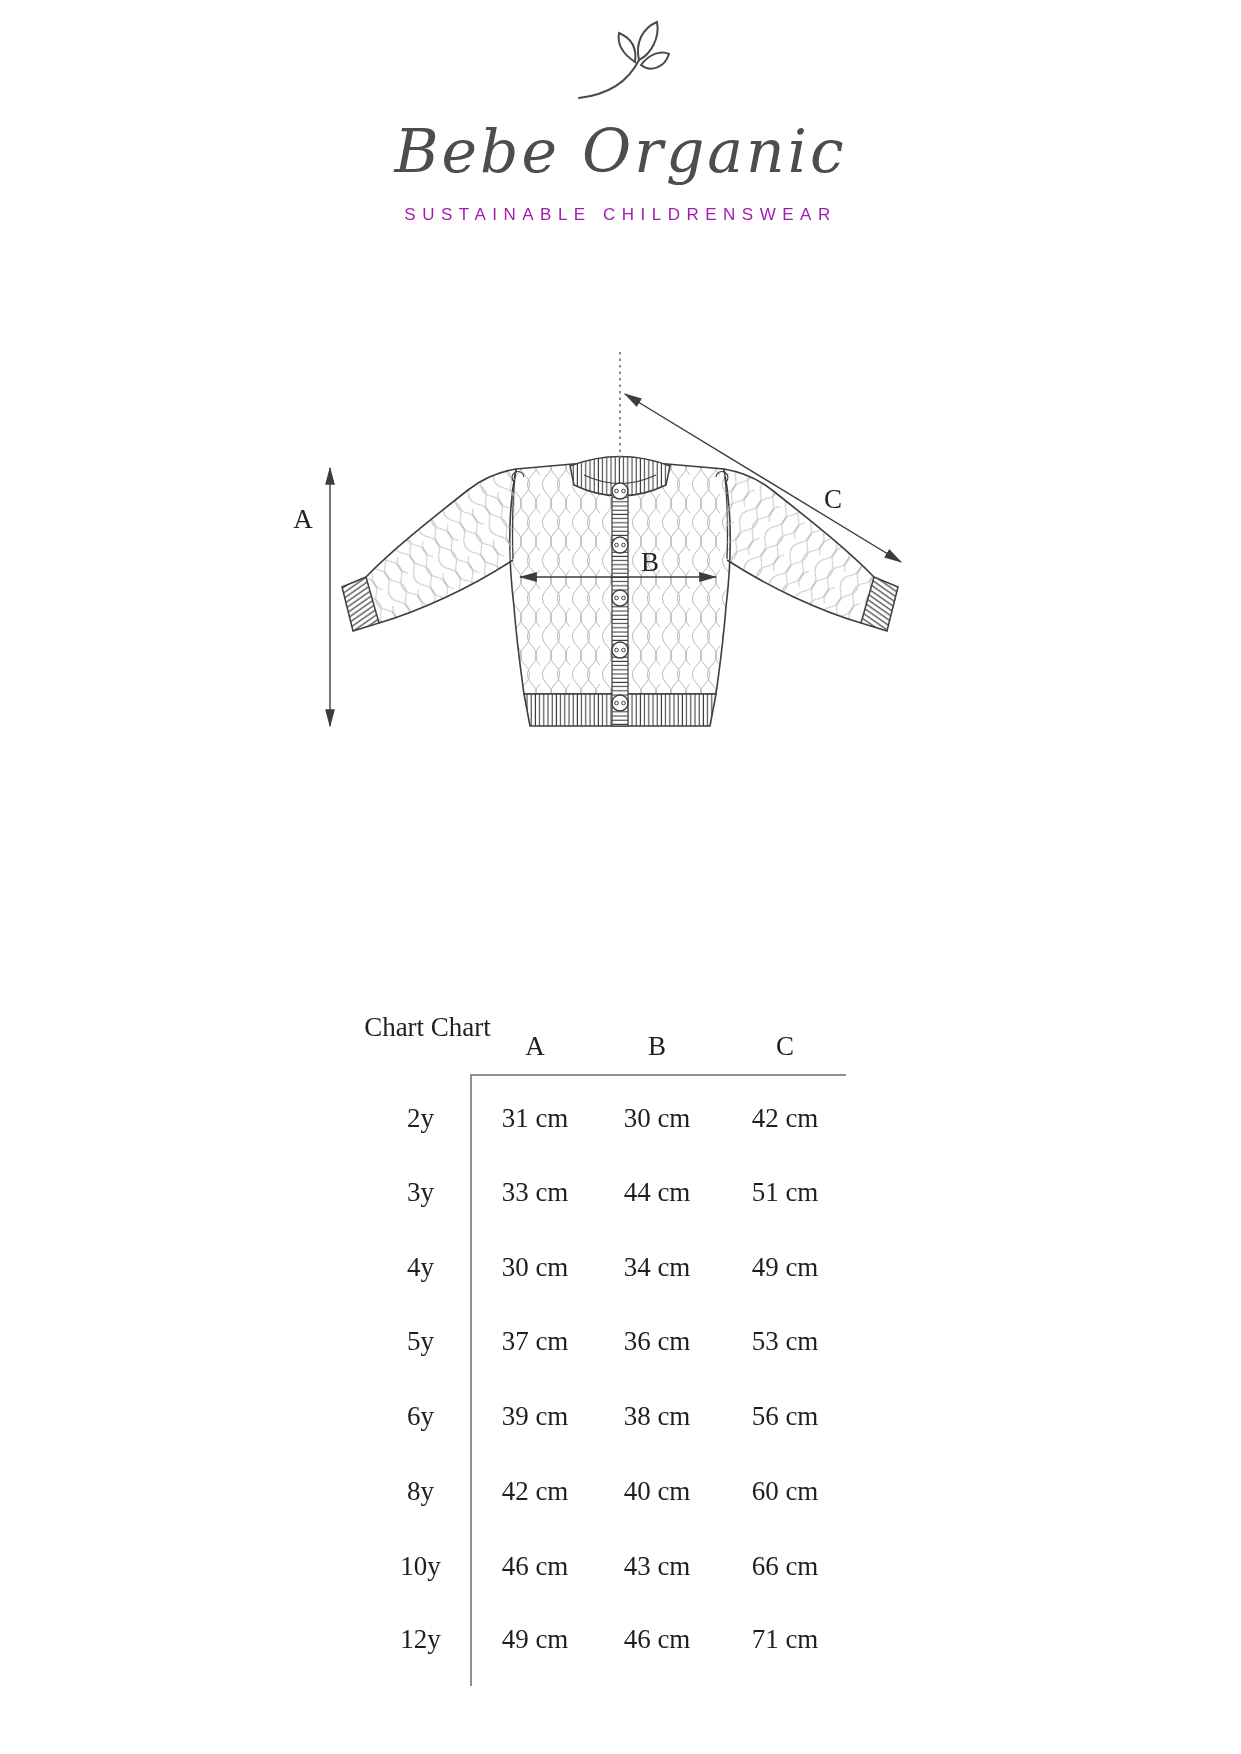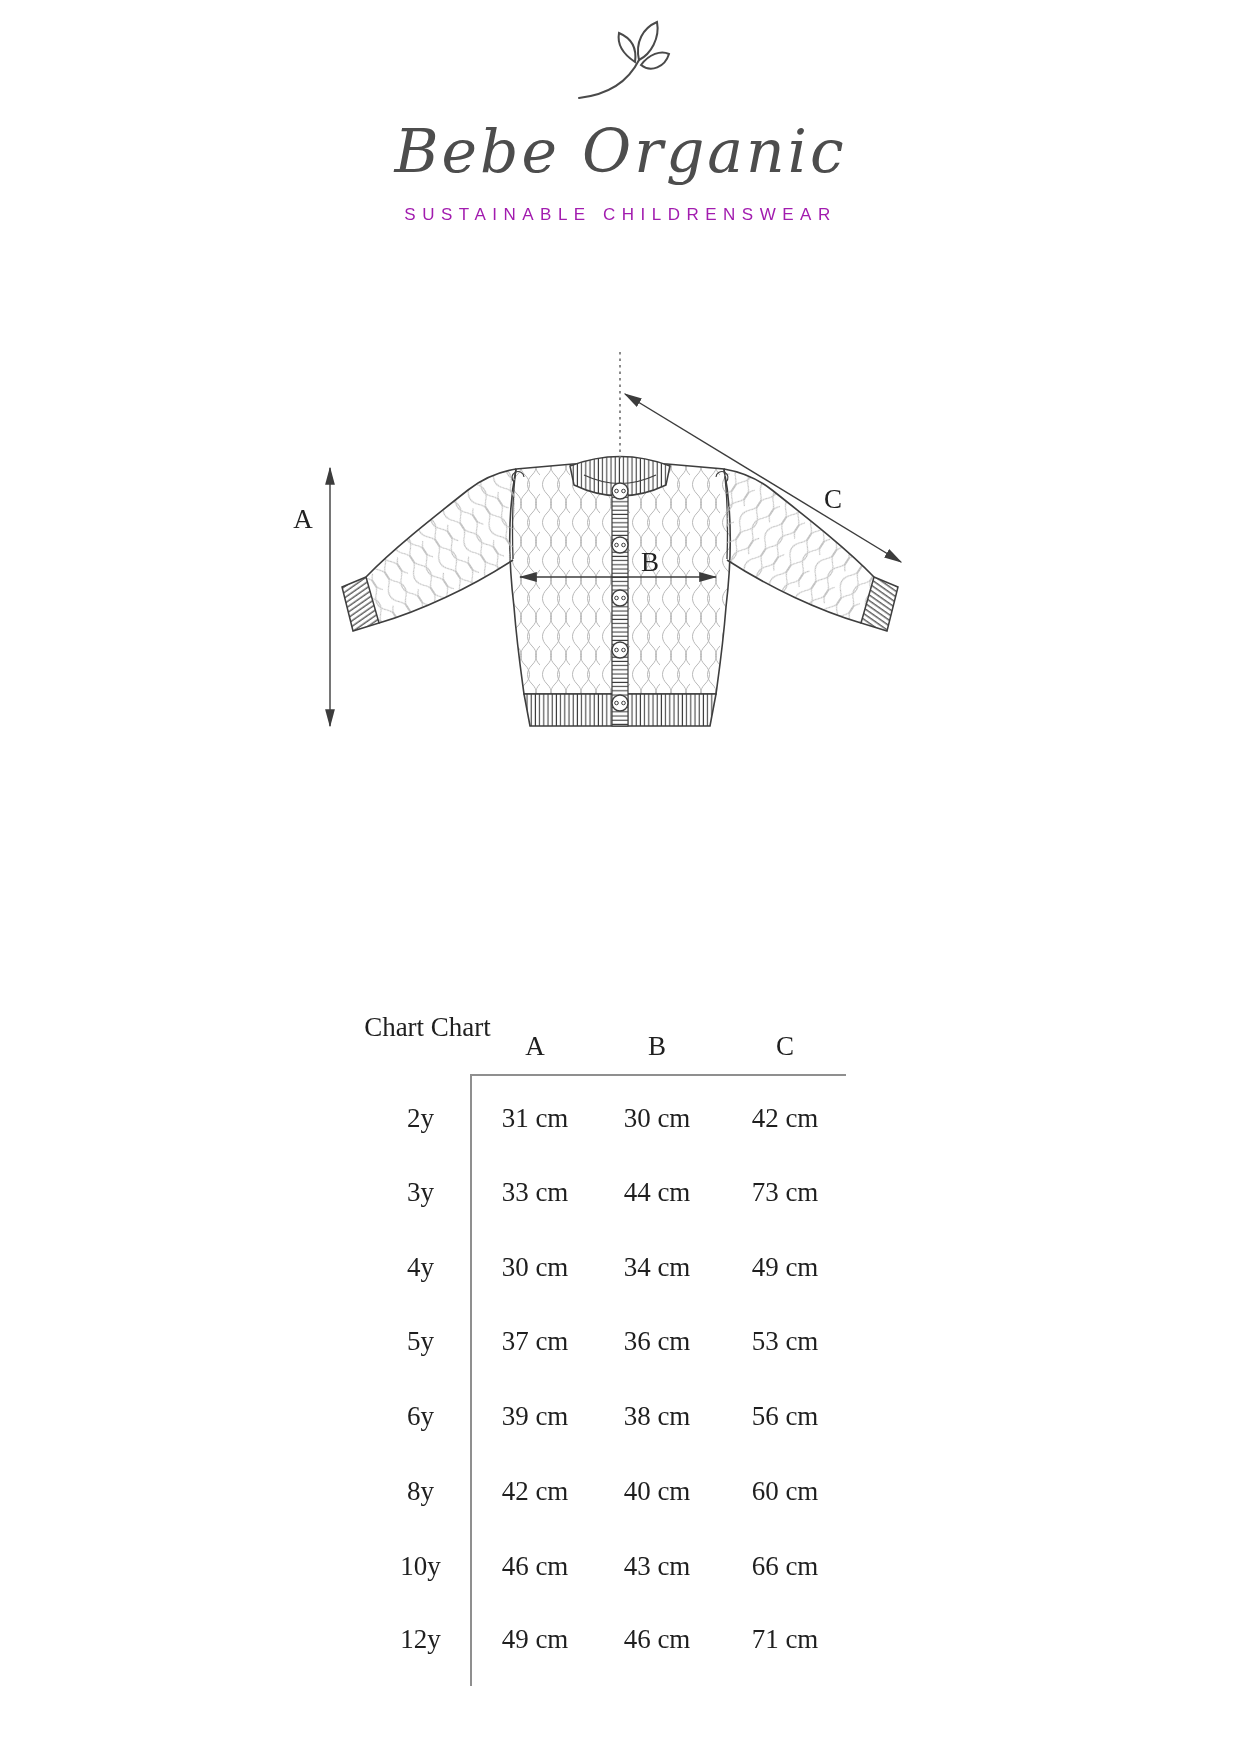--- a/index.html
+++ b/index.html
@@ -192,21 +192,21 @@
   <div class="srow" style="top:1103px">
     <span class="size">2y</span>
     <span class="va">31 cm</span>
     <span class="vb">30 cm</span>
     <span class="vc">42 cm</span>
   </div>
   <div class="srow" style="top:1177px">
     <span class="size">3y</span>
     <span class="va">33 cm</span>
     <span class="vb">44 cm</span>
-    <span class="vc">73 cm</span>
+    <span class="vc">51 cm</span>
   </div>
   <div class="srow" style="top:1252px">
     <span class="size">4y</span>
     <span class="va">30 cm</span>
     <span class="vb">34 cm</span>
     <span class="vc">49 cm</span>
   </div>
   <div class="srow" style="top:1326px">
     <span class="size">5y</span>
     <span class="va">37 cm</span>

